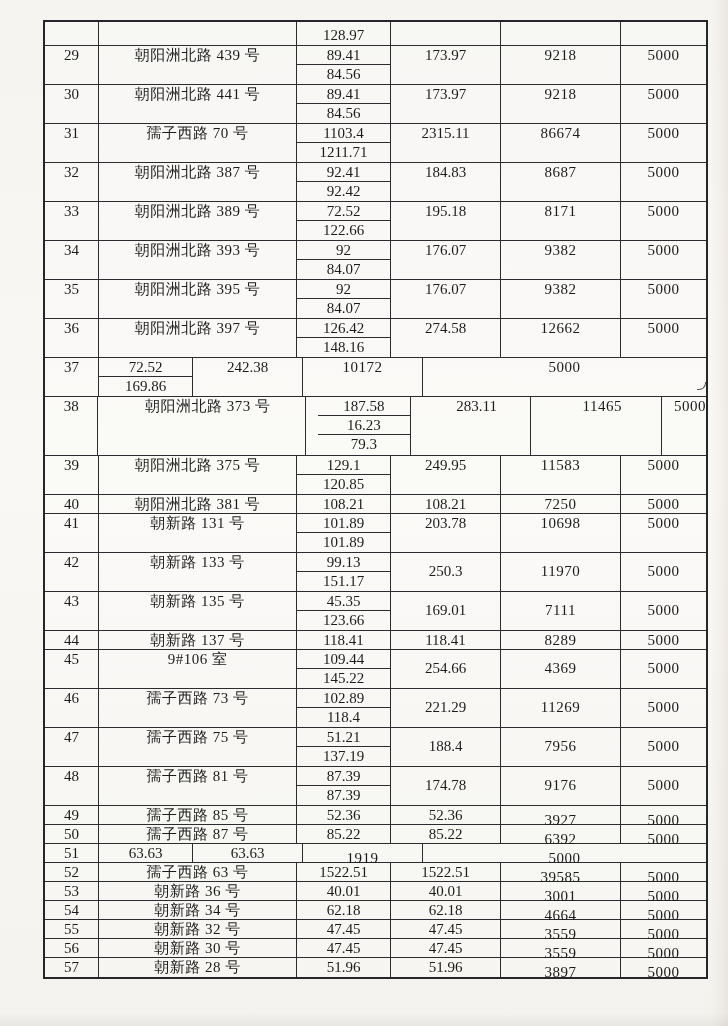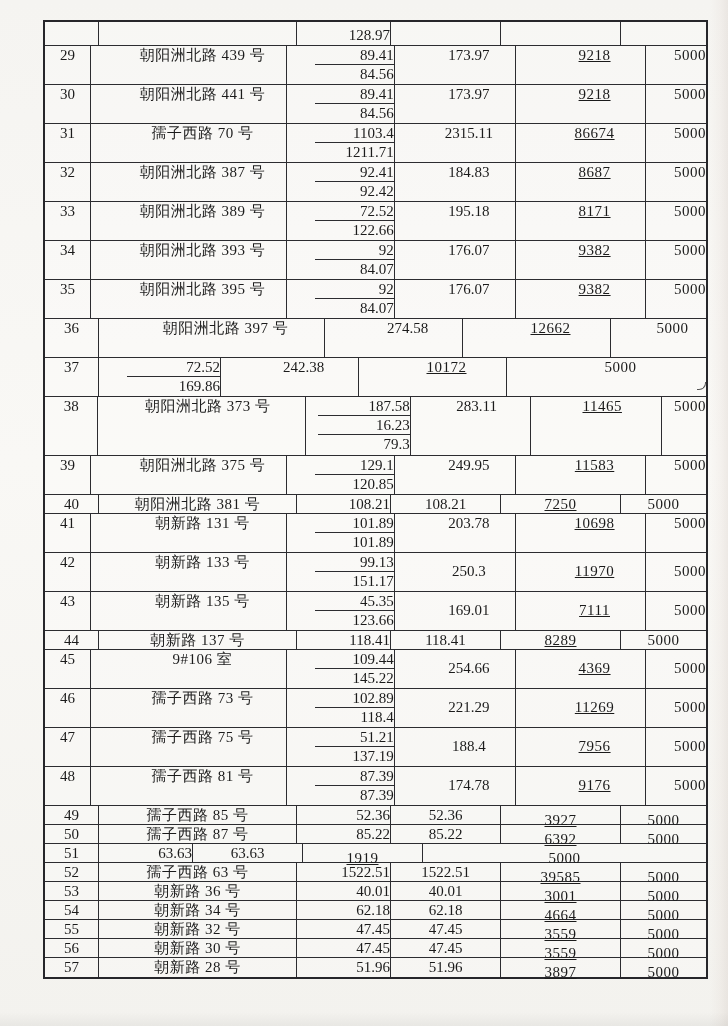--- a/index.html
+++ b/index.html
@@ -33,29 +33,29 @@
   .cell {
     border-right:1px solid #2c2c30;
     display:flex; justify-content:center; align-items:flex-start;
     font-size:15px; line-height:19px; overflow:visible;
   }
   .cell:last-child { border-right:none; }
   .c1 { width:54px; }
   .c2 { width:198px; letter-spacing:0.5px; }
   .c3 { width:94px; flex-direction:column; align-items:stretch; justify-content:flex-start; }
   .c4 { width:110px; }
-  .c5 { width:120px; letter-spacing:0.5px;text-decoration:underline; }
+  .c5 { width:120px; letter-spacing:0.5px; }
   .c6 { flex:1; letter-spacing:0.5px; }
   .sub {
-    height:19px; line-height:19px; text-align:right;
+    height:19px; line-height:19px; text-align:center;
     border-bottom:1px solid #2c2c30; font-size:15px;font-family:Liberation Serif, serif;
   }
   .sub:last-child { border-bottom:none; }
   .row.h1 { height:19px; }
-  .row.h2 { height:39px;gap:28px; }
+  .row.h2 { height:39px; }
   .row.h3 { height:59px;gap:12px; }
   .row.partial { height:24px; }
   .row.partial .sub { height:100%; line-height:26px; border-bottom:none; }
   
   .row.mid .c4 > span, .row.mid .c5 > span, .row.mid .c6 > span { margin-top:9px; }
   .row.low .c5 > span, .row.low .c6 > span { margin-top:5px; }
   .scan-mark {
     position:absolute; left:697px; top:382px; width:9px; height:8px;
     border-right:1.6px solid #3a3a3a; border-bottom:1.6px solid #3a3a3a;
     border-bottom-right-radius:7px; opacity:0.85;
@@ -234,20 +234,24 @@
           </div>
   </div>
 
   <div class="row h2">
     <div class="cell c1">
             <span class="no">36</span>
           </div>
     <div class="cell c2">
             <span class="addr">朝阳洲北路 397 号</span>
           </div>
+    <div class="cell c3">
+            <div class="sub">126.42</div>
+            <div class="sub">148.16</div>
+          </div>
     <div class="cell c4">
             <span class="total">274.58</span>
           </div>
     <div class="cell c5">
             <span class="amount">12662</span>
           </div>
     <div class="cell c6">
             <span class="rate">5000</span>
           </div>
   </div>

